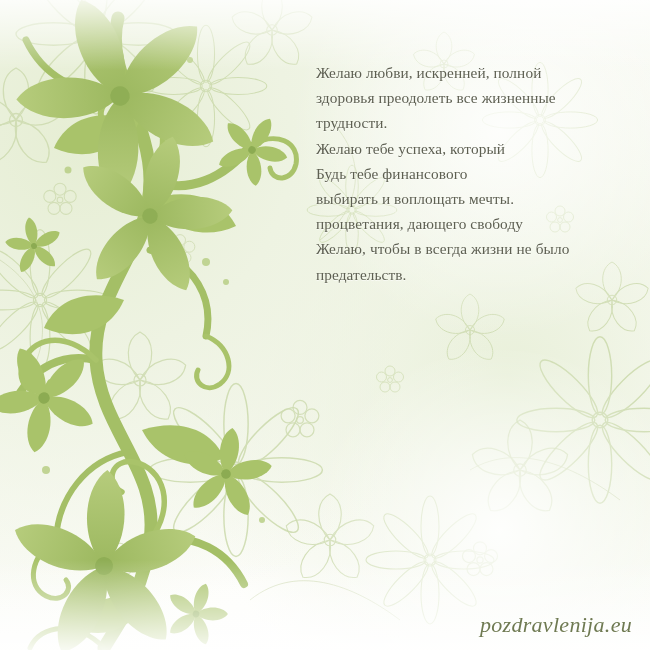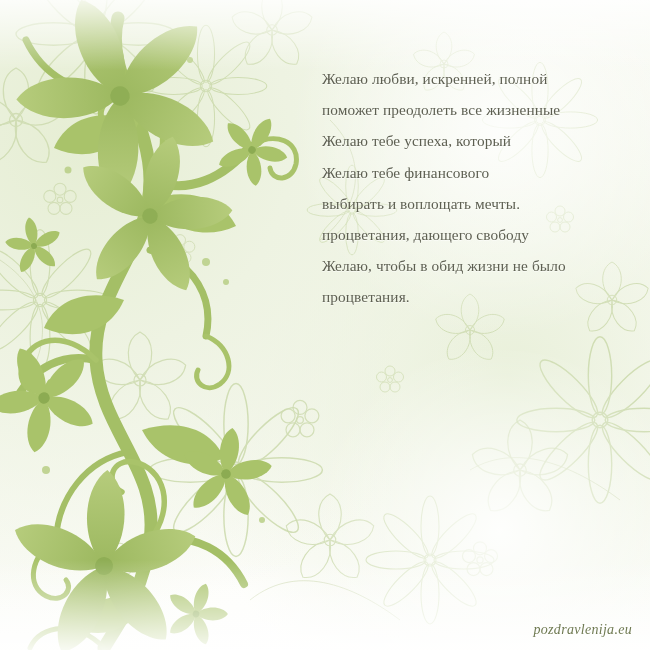--- a/index.html
+++ b/index.html
@@ -70,34 +70,34 @@
     left: 312px;
     top: 58px;
     width: 300px;
     color: #5d5f51;
     font-size: 15.3px;
     line-height: 21.2px;
     letter-spacing: 0.1px;
     text-shadow: 0 1px 0 rgba(255,255,255,0.6);
   }
   .greeting p {
-    margin: 10px;
+    margin: 4px;
   }
   .greeting p.last {
     white-space: pre-wrap;
   }
 
   
   .signature {
     position: absolute;
     right: 18px;
     bottom: 12px;
     font-family: "Liberation Serif", serif;
     font-style: italic;
-    font-size: 14px;
+    font-size: 22px;
     color: #6f7a52;
     letter-spacing: 0.3px;
     text-shadow: 0 1px 1px rgba(255,255,255,0.8);
   }
 </style>
 </head>
 <body>
 
 <div id="card">
 
@@ -267,24 +267,25 @@
     </g>
   </svg>
 
   <div class="bg-glow-tr"></div>
   <div class="bg-glow-br"></div>
   <div class="edge-fade-top"></div>
   <div class="edge-fade-bottom"></div>
 
   <div class="greeting">
     <p>Желаю любви, искренней, полной</p>
-    <p>поможет преодолеть все жизненные</p>
+    <p>здоровья преодолеть все жизненные</p>
+    <p>трудности.</p>
     <p>Желаю тебе успеха, который</p>
-    <p>Желаю тебе финансового</p>
+    <p>Будь тебе финансового</p>
     <p>выбирать и воплощать мечты.</p>
     <p>процветания, дающего свободу</p>
-    <p>Желаю, чтобы в обид жизни не было</p>
-    <p>процветания.</p>
+    <p>Желаю, чтобы в всегда жизни не было</p>
+    <p>предательств.</p>
   </div>
 
   <div class="signature">pozdravlenija.eu</div>
 
 </div>
 
 </body></html>

